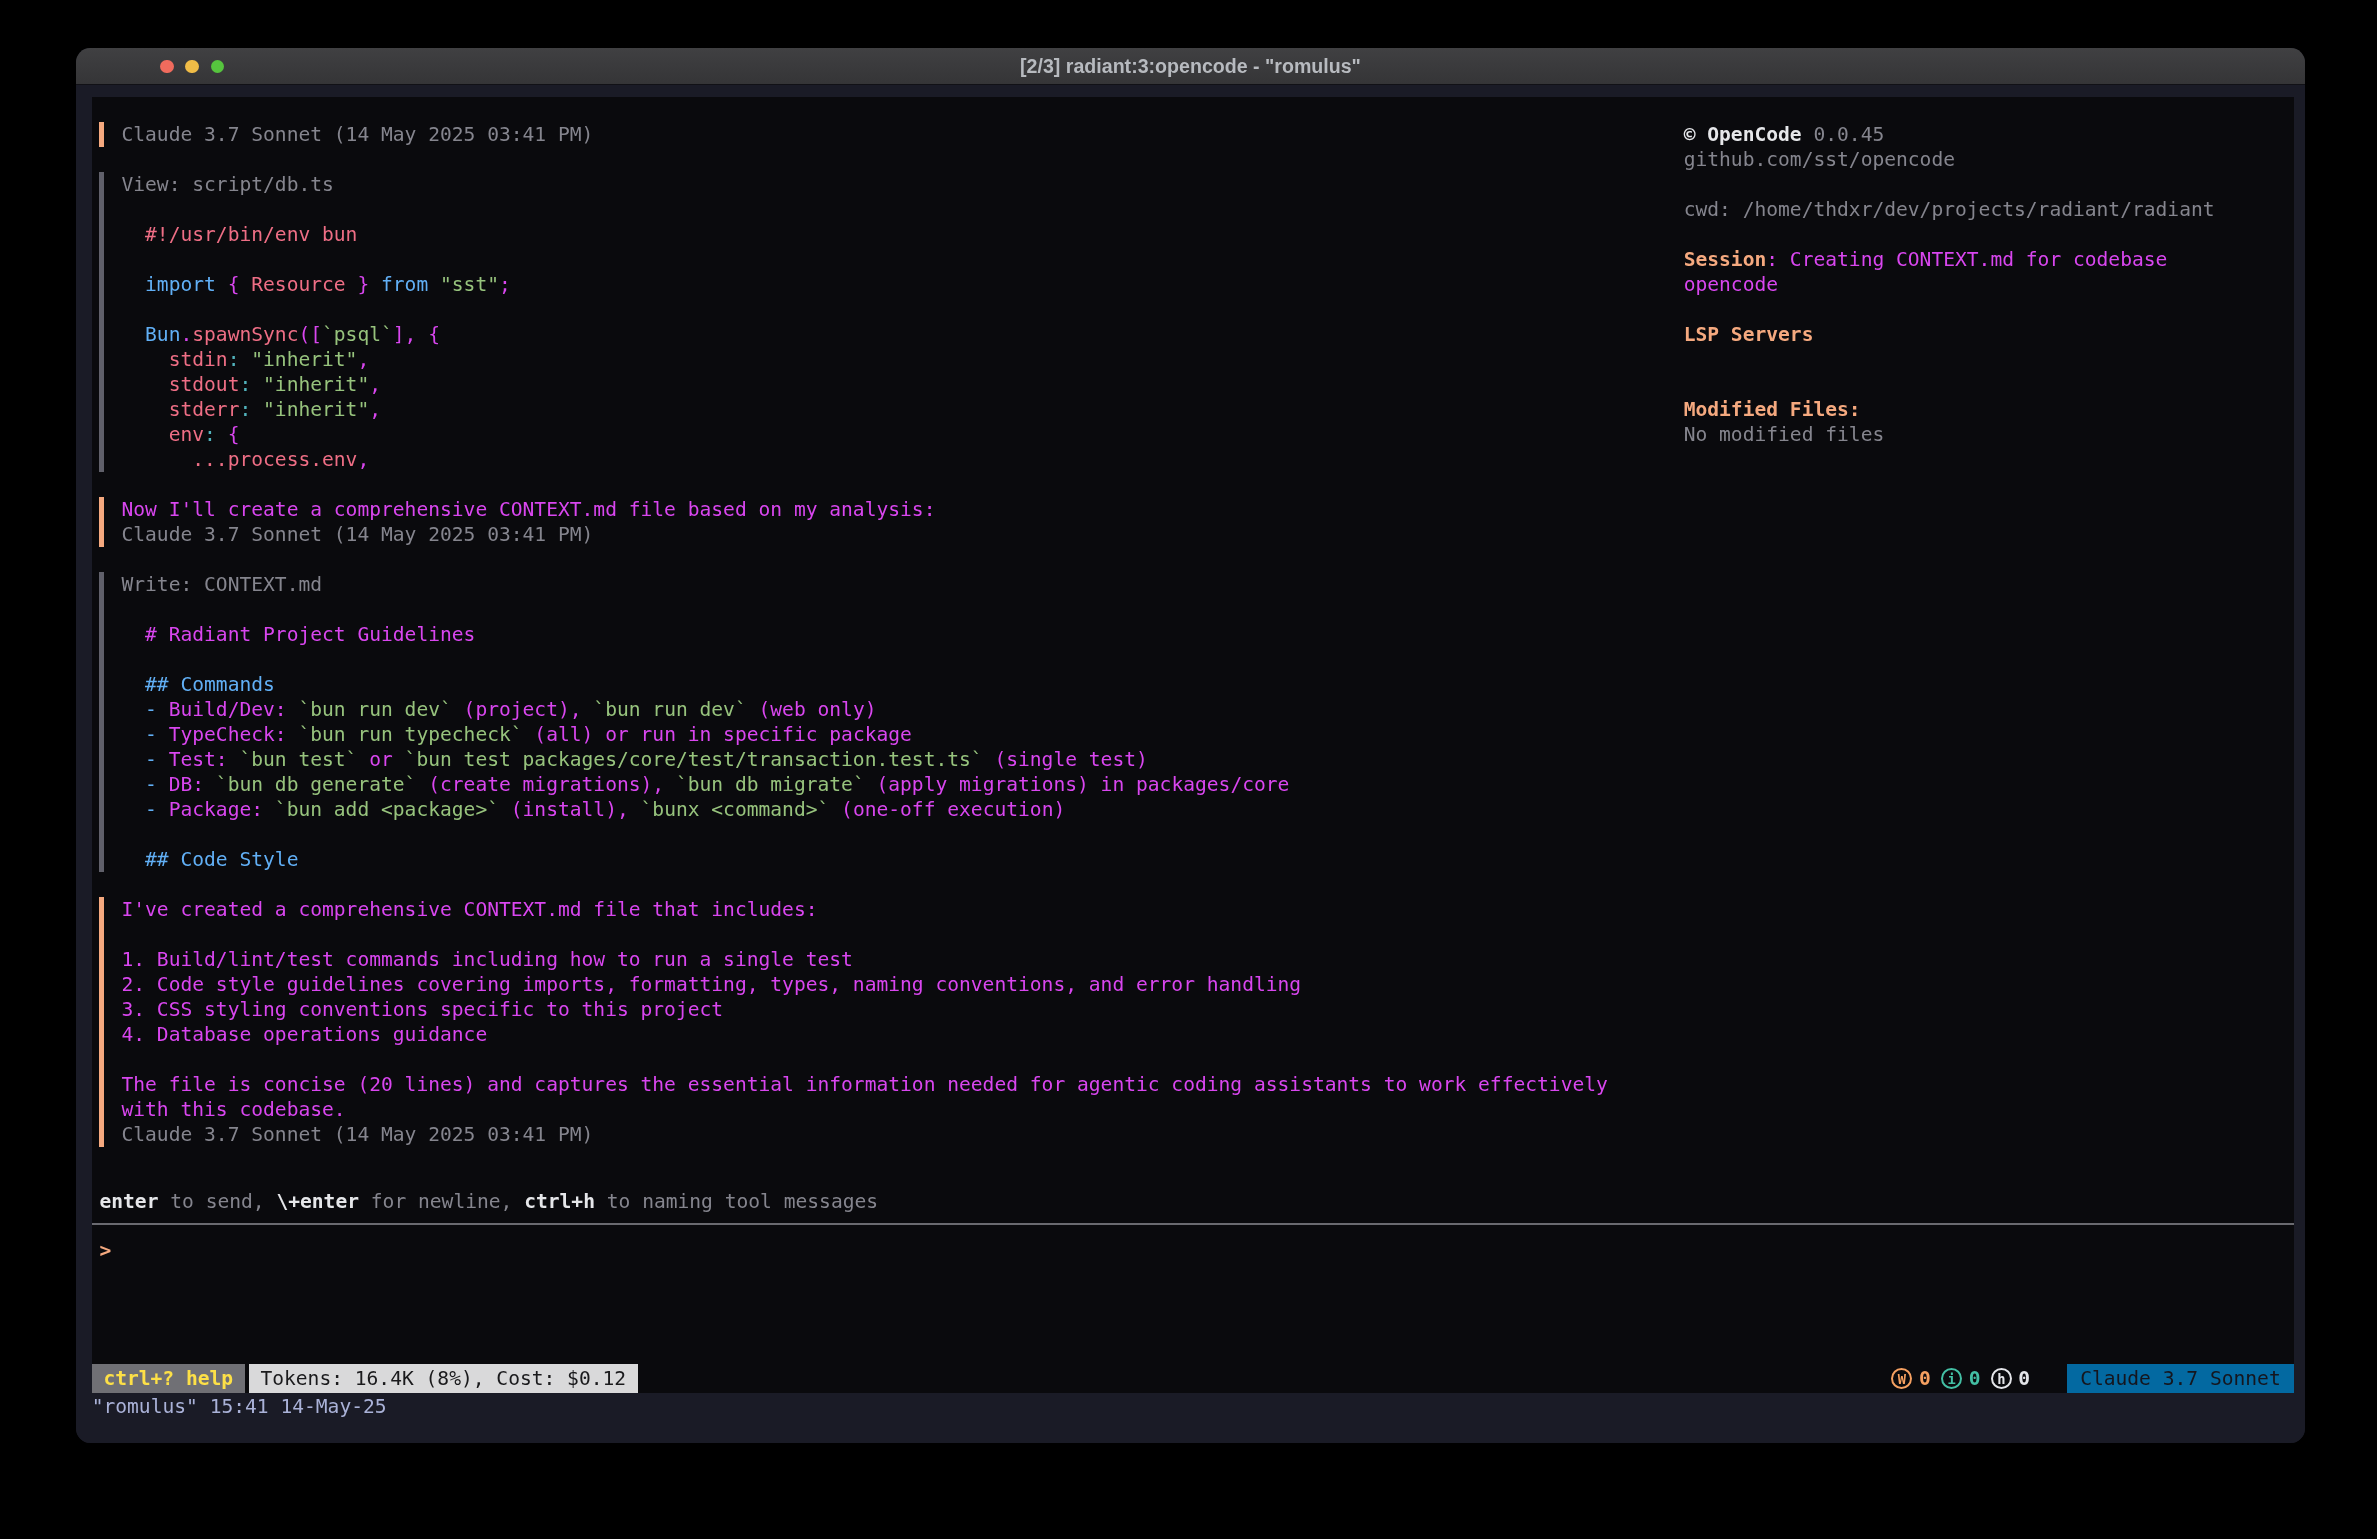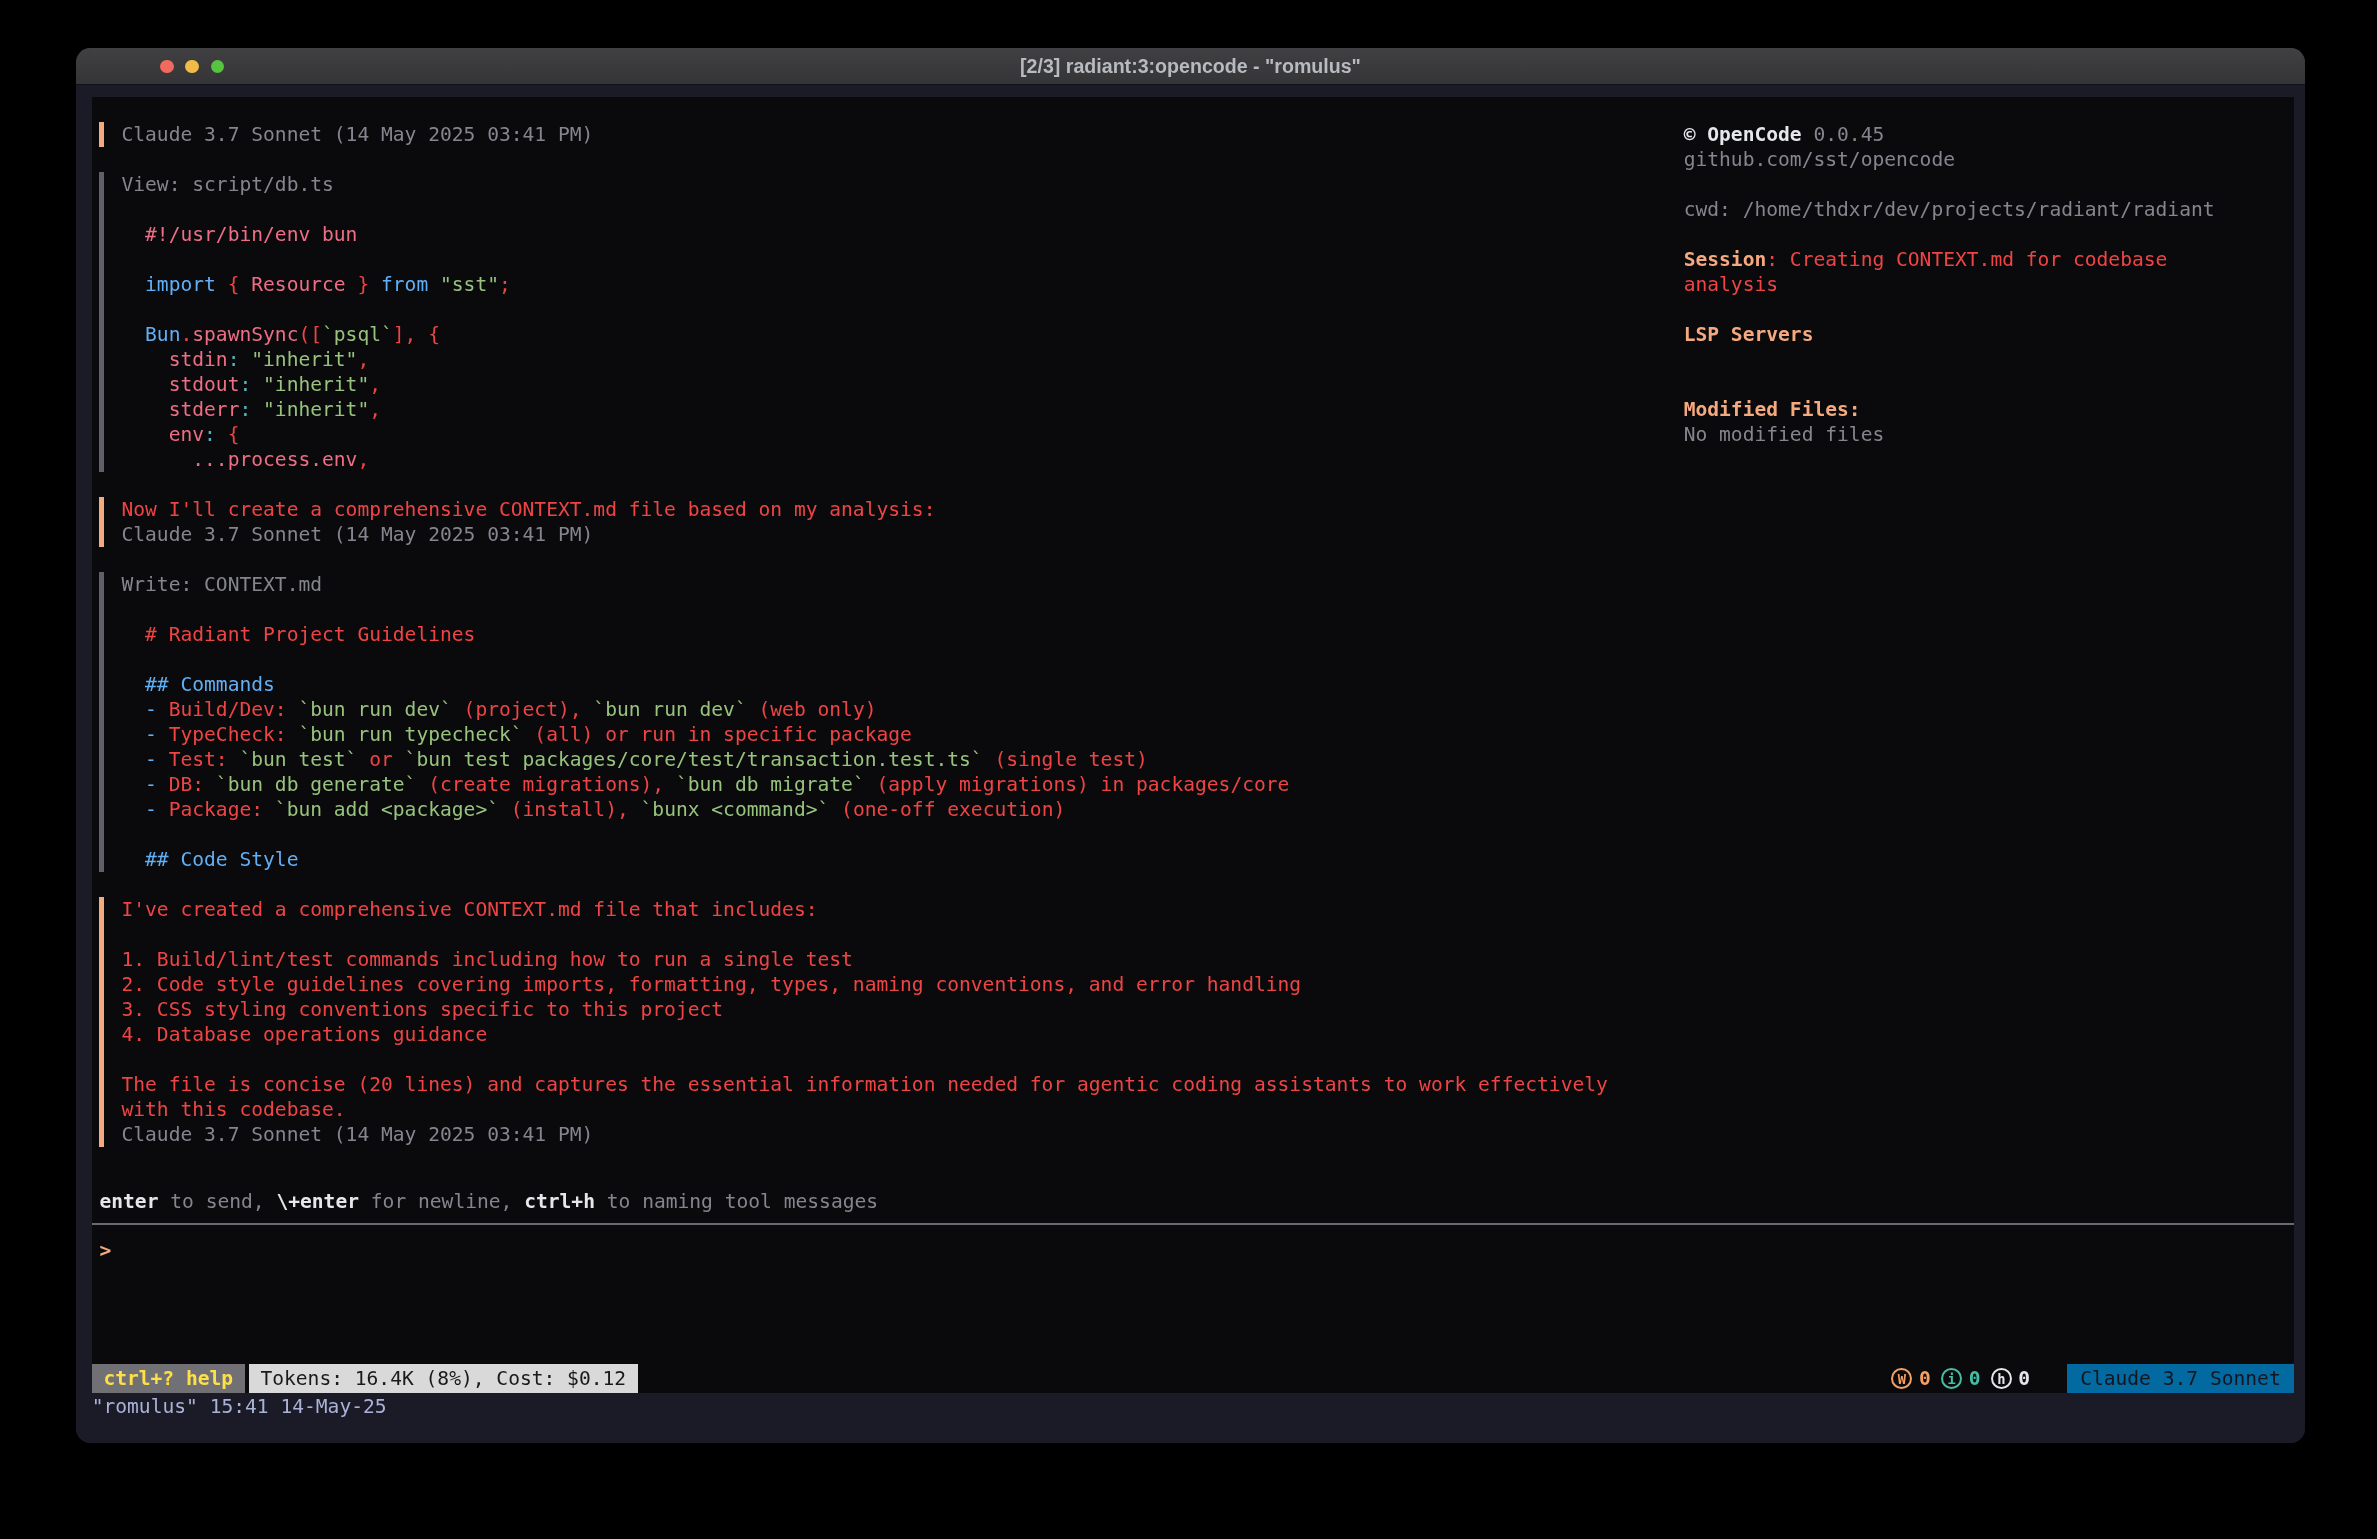--- a/index.html
+++ b/index.html
@@ -23,21 +23,21 @@
 
   .term-body { position:absolute; left:0; top:37px; width:2229px; height:1358px;
                background:#1a1b26; border-radius:0 0 14.4px 14.4px; }
 
   .screen { position:absolute; left:15.7px; top:12.4px; width:2202px; height:1296px;
             background:#0a0a0d; overflow:hidden; }
 
   
   .line { height:25px; line-height:25px; font-size:19.6px; white-space:pre; color:#d8dade; }
   .seg { white-space:pre; }
-  .fg     { color:#ef4444;text-align:right; }
+  .fg     { color:#d946ef;text-align:right; }
   .dim    { color:#85858e; }
   .blue   { color:#61aff5; }
   .pink   { color:#ee6e85; }
   .green  { color:#97c37d; }
   .teal   { color:#52b3bd; }
   .orange { color:#f5a97f; }
   .wbold  { color:#e6e7ea; font-weight:bold; }
   .obold  { color:#f5a97f; font-weight:bold; }
 
   .main-col { position:absolute; left:7.8px; top:25px; }
@@ -140,21 +140,21 @@
           </div>
         </div>
 
       <div class="sidebar">
           <div class="line"><span class="seg wbold">© OpenCode</span><span class="seg dim"> 0.0.45</span></div>
           <div class="line"><span class="seg dim">github.com/sst/opencode</span></div>
           <div class="line">&nbsp;</div>
           <div class="line"><span class="seg dim">cwd: /home/thdxr/dev/projects/radiant/radiant</span></div>
           <div class="line">&nbsp;</div>
           <div class="line"><span class="seg obold">Session</span><span class="seg fg">: Creating CONTEXT.md for codebase</span></div>
-          <div class="line"><span class="seg fg">analysis</span></div>
+          <div class="line"><span class="seg fg">opencode</span></div>
           <div class="line">&nbsp;</div>
           <div class="line"><span class="seg obold">LSP Servers</span></div>
           <div class="line">&nbsp;</div>
           <div class="line">&nbsp;</div>
           <div class="line"><span class="seg obold">Modified Files:</span></div>
           <div class="line"><span class="seg dim">No modified files</span></div>
         </div>
 
       <div class="input-hint">
           <div class="line"><span class="seg wbold">enter</span><span class="seg dim"> to send, </span><span class="seg wbold">\+enter</span><span class="seg dim"> for newline, </span><span class="seg wbold">ctrl+h</span><span class="seg dim"> to naming tool messages</span></div>

